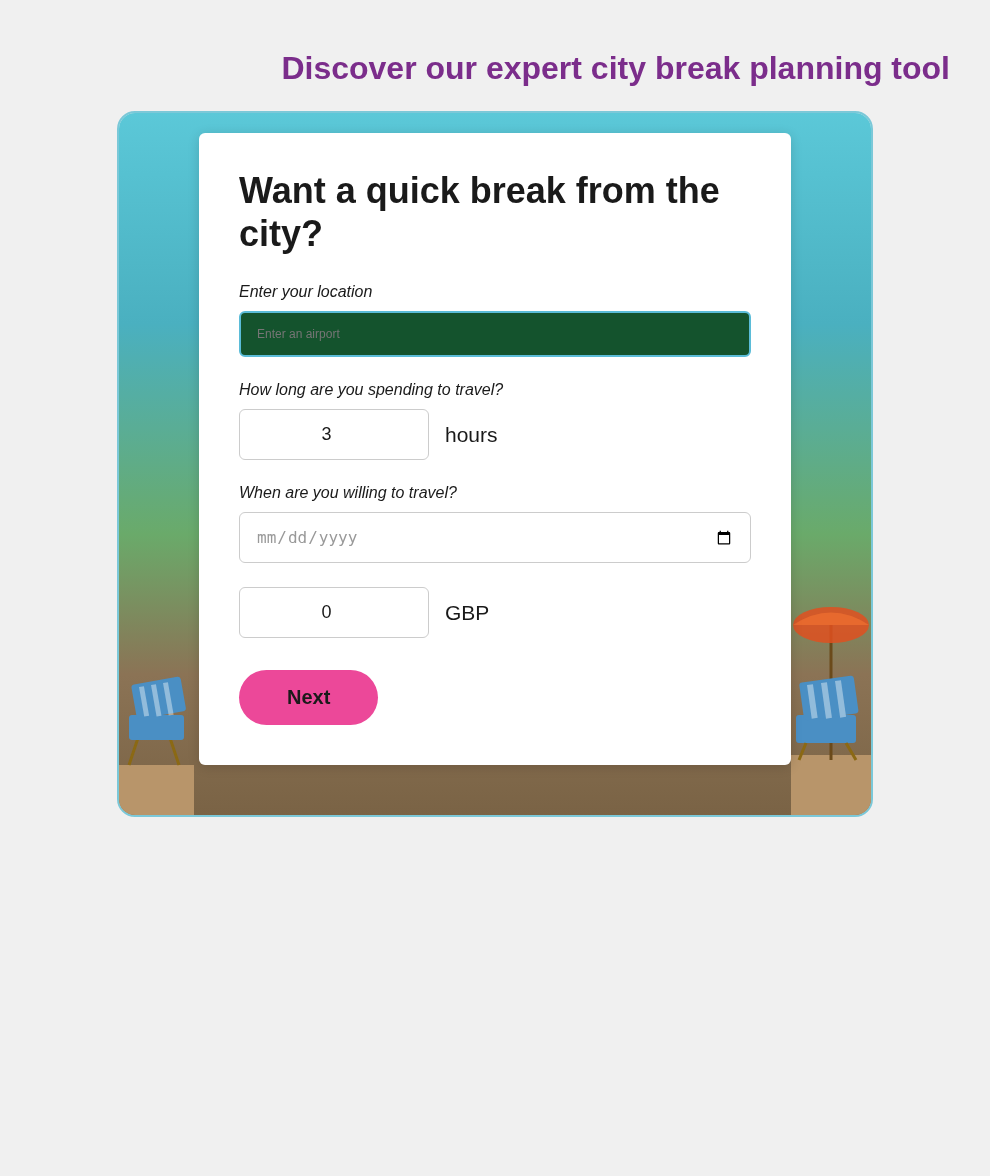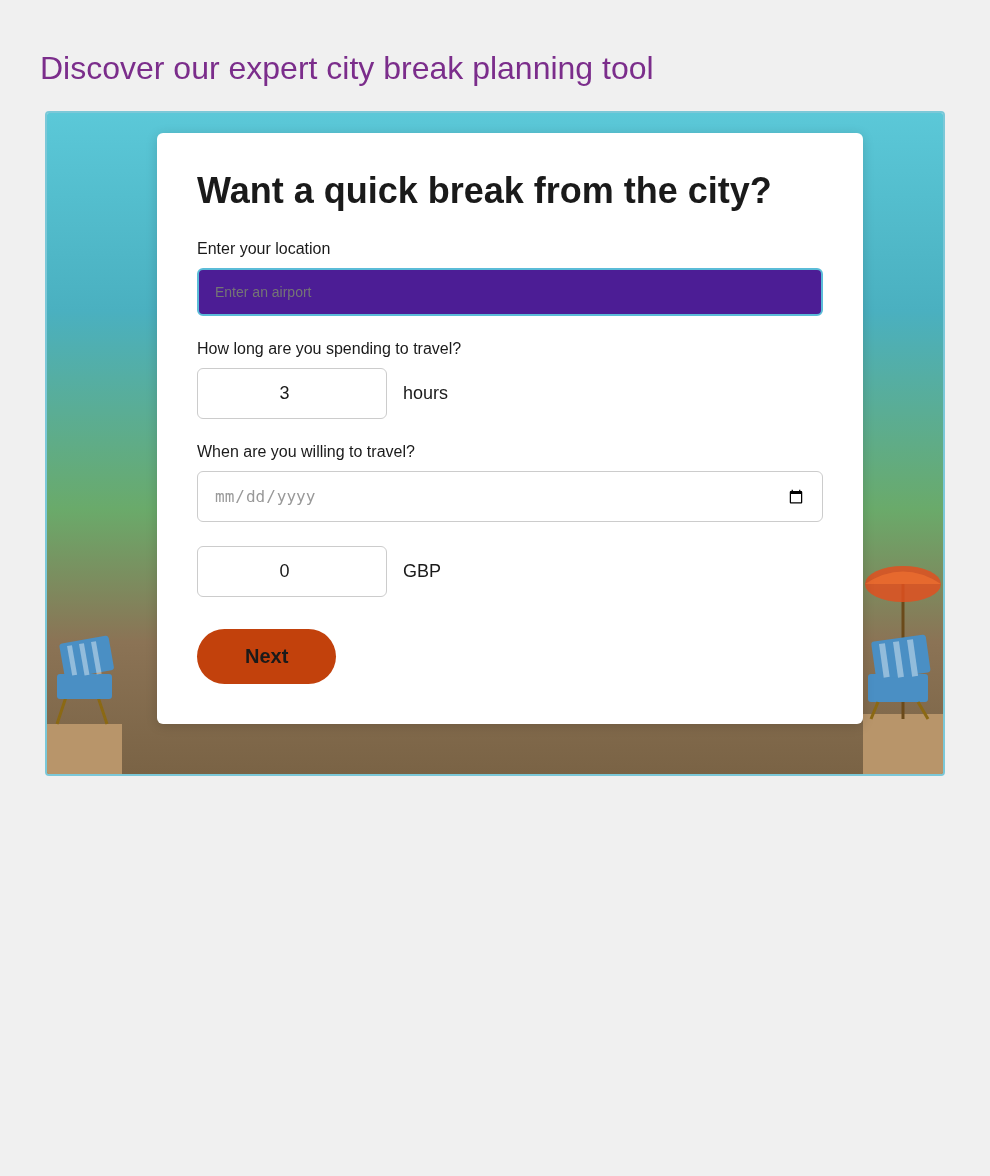--- a/index.html
+++ b/index.html
@@ -24,33 +24,32 @@
       background: #f0f0f0;
       display: flex;
       flex-direction: column;
       align-items: center;
       padding: 30px 20px;
     }
 
     .page-title {
       font-size: 32px;
       color: #7b2d8b;
-      font-weight: 400;
+      font-weight: 700;
       margin-bottom: 24px;
-      text-align: left;
+      text-align: right;
       width: 100%;
     }
 
     .card-outer {
-      width: 900px;
-      border-radius: 4px;
+      width: 756px;
+      border-radius: 18px;
       overflow: hidden;
       border: 2px solid #7bc8d8;
       position: relative;
-      padding-left: 30px;
     }
 
     .background-image {
       position: absolute;
       top: 0; left: 0; right: 0; bottom: 0;
       background: linear-gradient(180deg, #5bc8d8 0%, #4ab0c0 30%, #6aaa6a 60%, #8b7355 80%, #7a6345 100%);
       z-index: 0;
     }
 
     .form-card {
@@ -73,31 +72,32 @@
 
     .field-group {
       margin-bottom: 24px;
     }
 
     .field-label {
       font-size: 16px;
       color: #1a1a1a;
       margin-bottom: 10px;
       display: block;
+      font-style: italic;
     }
 
     .airport-input {
       width: 100%;
       padding: 14px 16px;
-      font-size: 14px;
+      font-size: 12px;
       color: #999;
       border: 2px solid #5bbcd8;
       border-radius: 6px;
       outline: none;
-      background: #4c1d95;
+      background: #14532d;
     }
 
     .inline-field {
       display: flex;
       align-items: center;
       gap: 16px;
     }
 
     .number-input {
       width: 190px;
@@ -105,42 +105,42 @@
       font-size: 18px;
       color: #1a1a1a;
       border: 1.5px solid #ccc;
       border-radius: 6px;
       text-align: center;
       outline: none;
       background: #fff;
     }
 
     .unit-label {
-      font-size: 18px;
+      font-size: 21px;
       color: #1a1a1a;
     }
 
     .date-input-wrapper {
       position: relative;
       width: 100%;
     }
 
     .date-input-wrapper input[type="date"] {
       width: 100%;
       padding: 14px 16px;
       font-size: 16px;
       color: #999;
       border: 1.5px solid #ccc;
       border-radius: 6px;
       outline: none;
       background: #fff;
     }
 
     .next-button {
-      background: #c2410c;
+      background: #ec4899;
       color: #1a1a1a;
       font-size: 20px;
       font-weight: 600;
       border: none;
       border-radius: 50px;
       padding: 16px 48px;
       cursor: pointer;
       margin-top: 8px;
       display: inline-block;
     }

